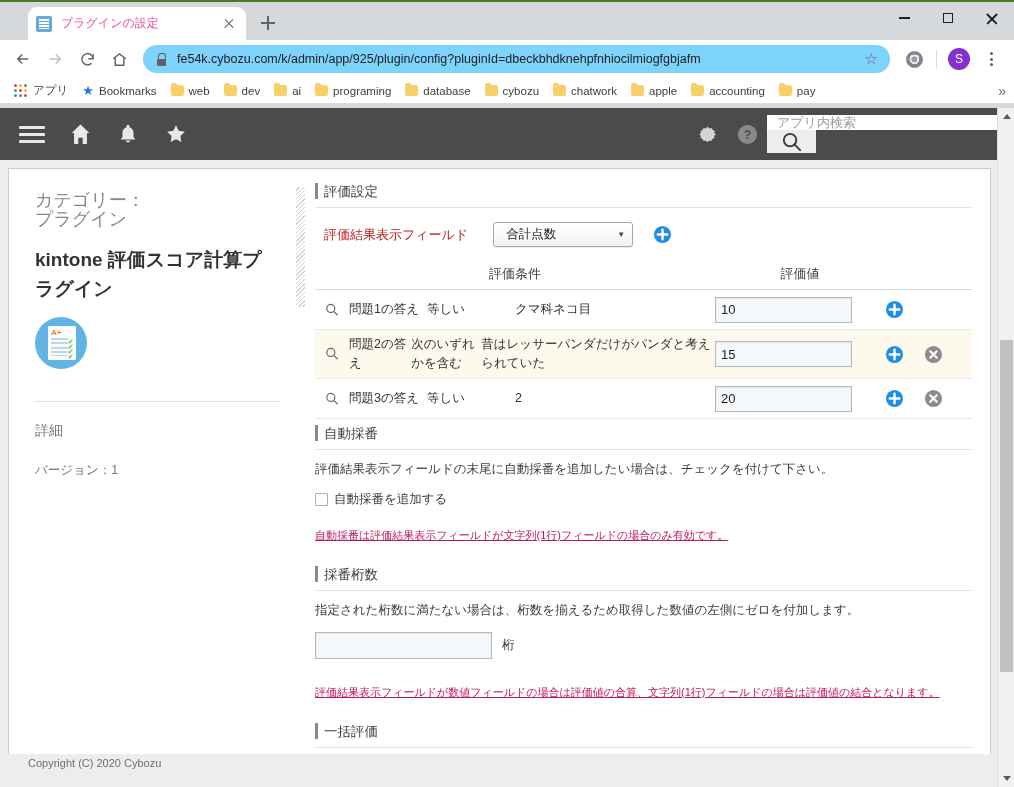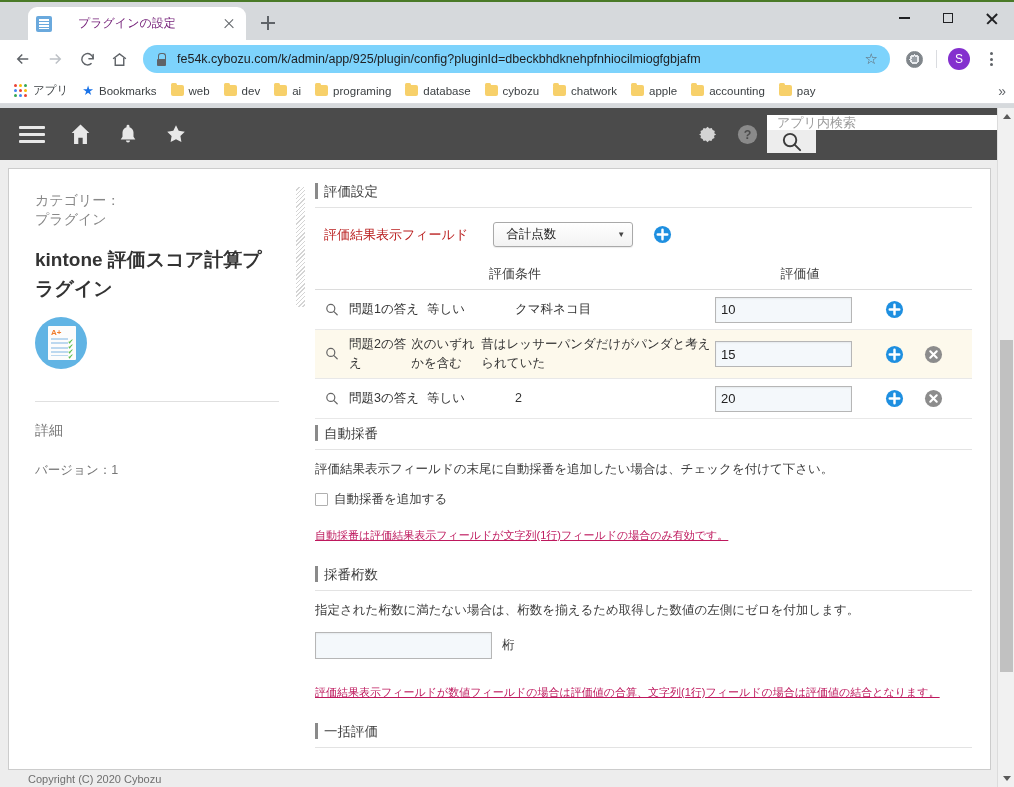--- a/index.html
+++ b/index.html
@@ -28,22 +28,22 @@
   .tab-favicon {
     width:16px; height:16px; border-radius:2px;
     background:#6aa9dd; margin-right:9px; flex:0 0 auto;
     position:relative; overflow:hidden;
   }
   .tab-favicon::before{
     content:""; position:absolute; left:3px; top:3px; right:3px; bottom:3px;
     background: repeating-linear-gradient(to bottom,#fff 0 2px,#6aa9dd 2px 3px);
   }
   .tab-title {
-    font-size: 12px; color:#701a75; white-space:nowrap;
-    overflow:hidden; text-overflow:ellipsis; flex:1 1 auto;margin-left:17px;
+    font-size: 12px; color:#ec4899; white-space:nowrap;
+    overflow:hidden; text-overflow:ellipsis; flex:1 1 auto;
   }
   .tab-close {
     width:18px; height:18px; flex:0 0 auto; position:relative;
     margin-left:6px; cursor:pointer;
   }
   .tab-close::before, .tab-close::after{
     content:""; position:absolute; left:3px; top:8px; width:12px; height:1.4px;
     background:#5f6368;
   }
   .tab-close::before{ transform:rotate(45deg); }
@@ -154,21 +154,21 @@
   .content-card {
     position:absolute; left:8px; top:60px; right:23px; bottom:17px;
     background:#fff; border:1px solid #ccc; overflow:hidden;
   }
   .card-inner { display:flex; height:100%; }
 
   
   .plugin-panel {
     width:296px; flex:0 0 auto; padding:22px 26px 0 26px; position:relative;
   }
-  .cat-label { font-size:14px; color:#888; line-height:19px; }
+  .cat-label { font-size:18px; color:#888; line-height:19px; }
   .plugin-title {
     font-size:19px; font-weight:bold; color:#333; line-height:29px;
     margin-top:16px; letter-spacing:0px;
   }
   .plugin-icon {
     width:52px; height:52px; border-radius:50%; background:#61b4e4;
     margin-top:14px; position:relative; overflow:hidden;
   }
   .pi-doc {
     position:absolute; left:13px; top:9px; width:28px; height:34px;
@@ -249,21 +249,21 @@
     width:177px; height:27px; border:1px solid #b6b6b6; background:#f4f8fb;
     outline:none; font-size:13px; padding:0 5px;
     font-family:"Liberation Sans", sans-serif;
     box-shadow: inset 0 1px 2px rgba(0,0,0,0.06);
   }
   .digit-unit { font-size:12.5px; color:#3d3d3d;}
   .section-gap { margin-top:20px; }
 
   
   .page-footer {
-    position:absolute; left:0; bottom:0; width:991px; height:17px;
+    position:absolute; left:0; bottom:16px; width:991px; height:17px;
     background:#ededed; display:flex; align-items:center; padding-left:28px;
   }
   .page-footer span{ font-size:11px; color:#6f6f6f;}
 
   
   .vscroll {
     position:absolute; right:0; top:0; width:17px; height:679px; background:#f1f1f1;
     border-left:1px solid #dcdcdc;
   }
   .vs-arrow { width:17px; height:17px; display:flex; align-items:center; justify-content:center; cursor:pointer;}

